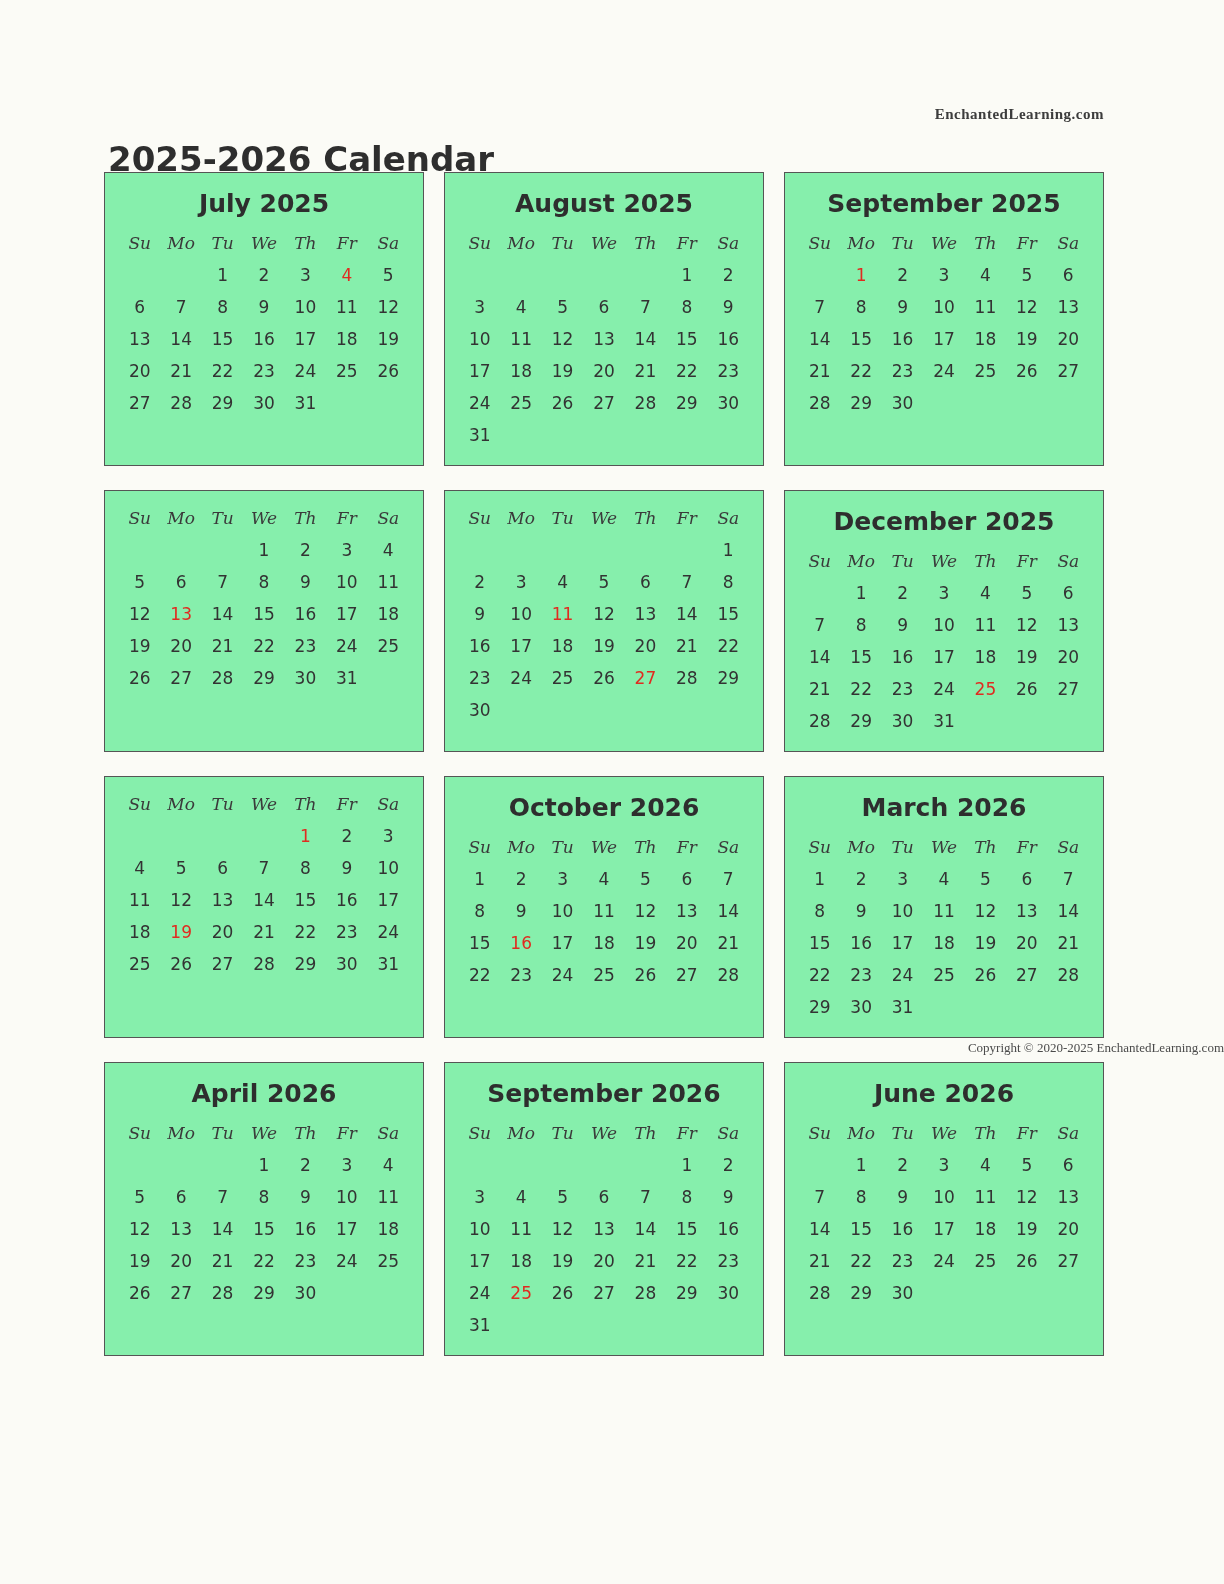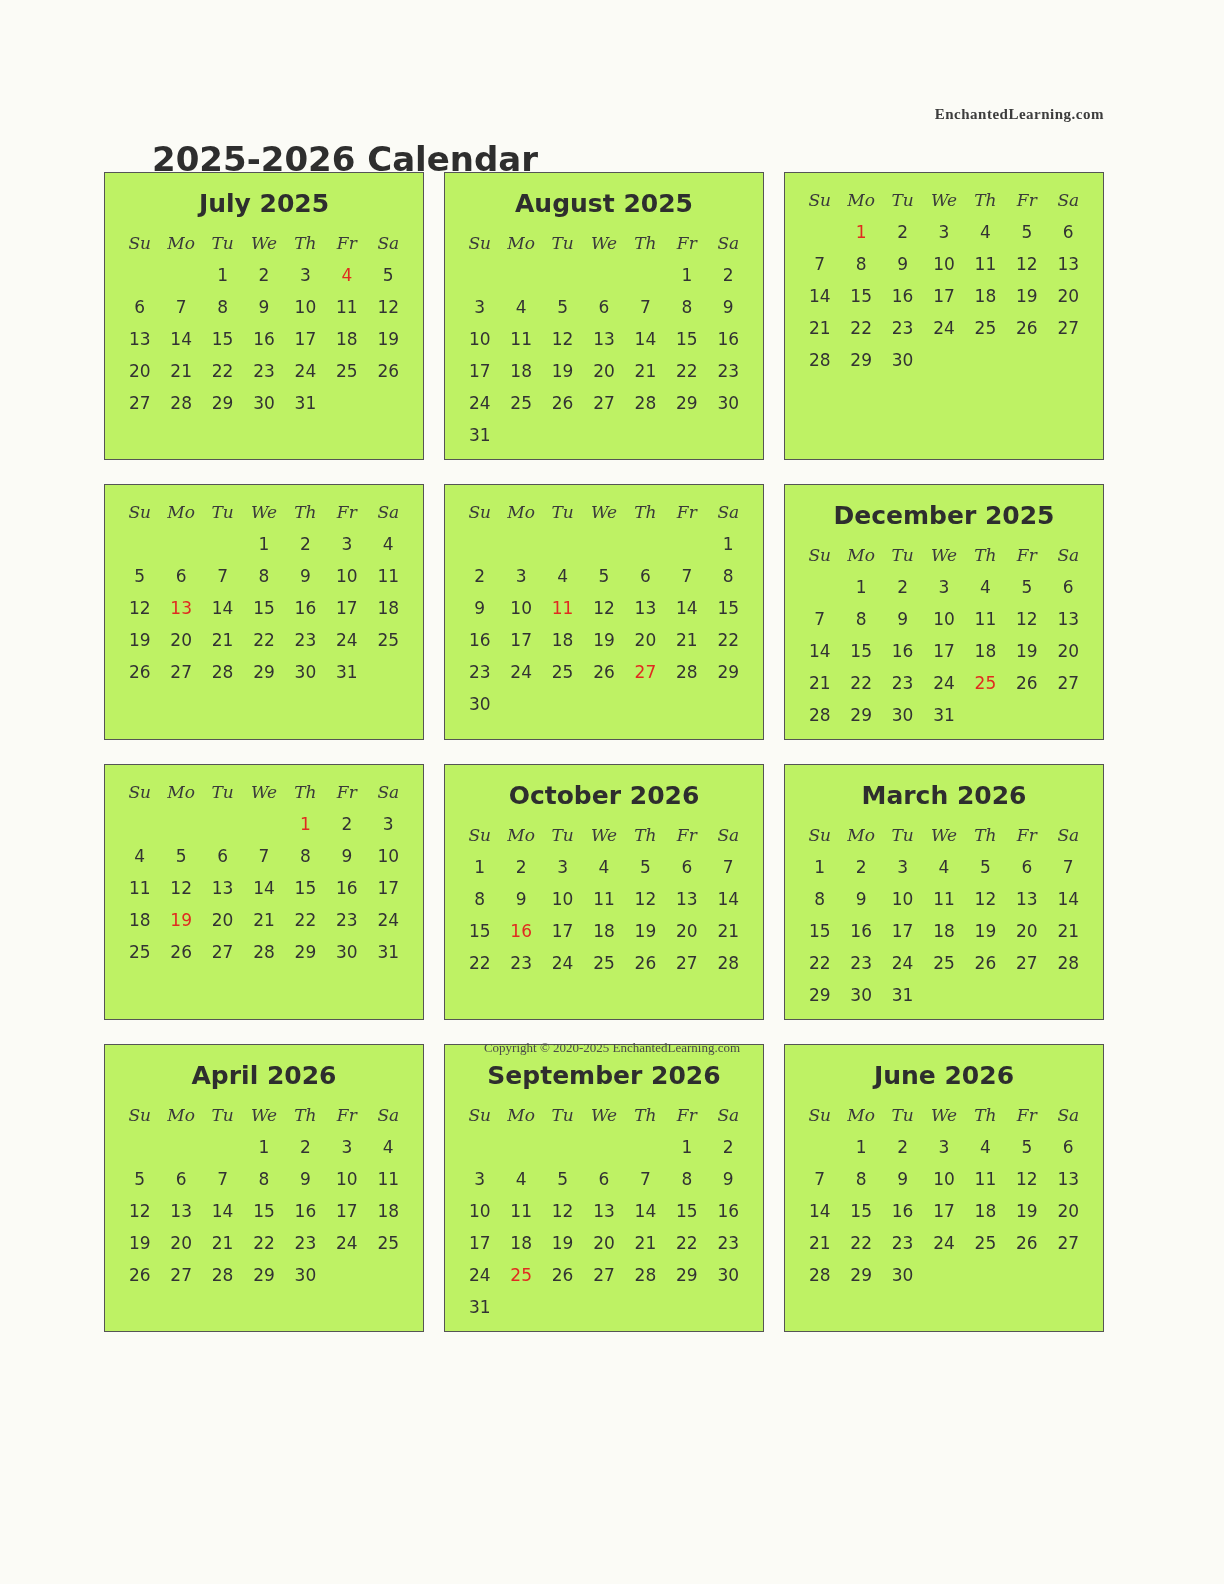--- a/index.html
+++ b/index.html
@@ -35,37 +35,36 @@
   }
   .page-title {
     position: absolute;
     top: 116px;
     left: 108px;
     font-size: 34px;
     font-weight: bold;
     color: #2e2e2e;
     letter-spacing: 0px;
     font-family: "DejaVu Sans", sans-serif;
-    margin-left: 44px;
   }
   .grid {
     position: absolute;
     top: 172px;
     left: 104px;
     width: 1020px;
     display: grid;
     grid-template-columns: repeat(3, 320px);
     column-gap: 20px;
     row-gap: 24px;
   }
   .month {
     box-sizing: border-box;
     border: 1px solid #555;
-    background: #bef264;
-    padding: 16px 14px 8px 14px;
+    background: #86efac;
+    padding: 16px 14px 14px 14px;
   }
   .month-title {
     text-align: center;
     font-size: 25px;
     font-weight: bold;
     color: #2e2e2e;
     font-family: "DejaVu Sans", sans-serif;
     margin-bottom: 14px;
   }
   table.cal {
@@ -94,21 +93,21 @@
     color: #e02b20;
   }
   table.cal td.empty {
     color: transparent;
   }
   .copyright {
     position: absolute;
     bottom: 136px;
     left: 0;
     width: 100%;
-    text-align: center;
+    text-align: right;
     font-family: "Liberation Serif", serif;
     font-size: 13px;
     color: #4a4a4a;
   }
 </style>
 </head>
 <body>
 
 <div class="page">
 
@@ -246,20 +245,21 @@
               <td class="empty"></td>
               <td class="empty"></td>
               <td class="empty"></td>
               <td class="empty"></td>
               <td class="empty"></td>
             </tr>
           </tbody>
         </table>
       </div>
       <div class="month">
+        <div class="month-title">September 2025</div>
         <table class="cal">
           <thead>
             <tr>
               <th>Su</th>
               <th>Mo</th>
               <th>Tu</th>
               <th>We</th>
               <th>Th</th>
               <th>Fr</th>
               <th>Sa</th>

